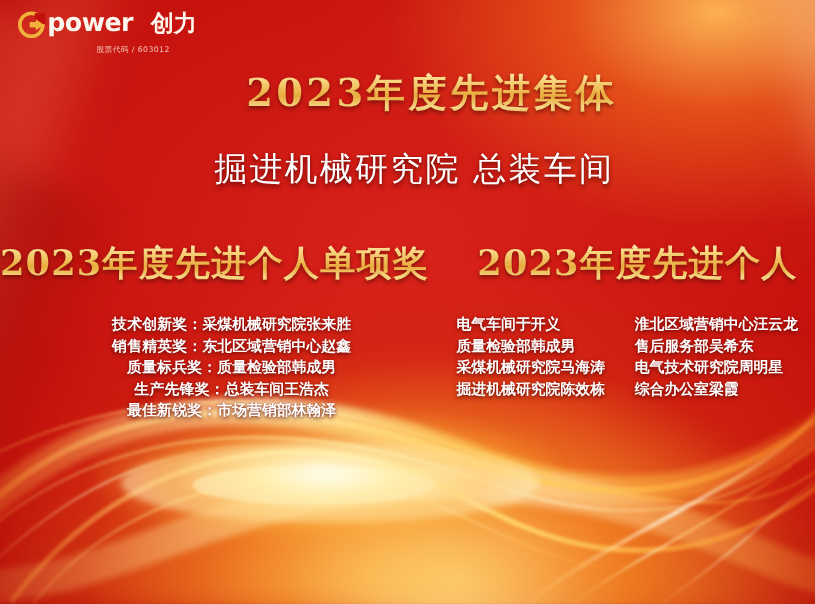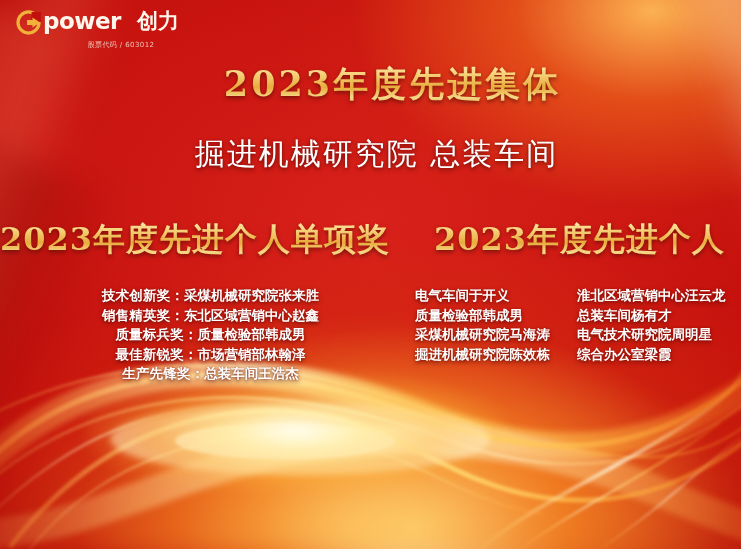--- a/index.html
+++ b/index.html
@@ -219,35 +219,35 @@
       <div class="row white">
         <span class="award-name">技术创新奖：</span><span>采煤机械研究院张来胜</span>
       </div>
       <div class="row white">
         <span class="award-name">销售精英奖：</span><span>东北区域营销中心赵鑫</span>
       </div>
       <div class="row white">
         <span class="award-name">质量标兵奖：</span><span>质量检验部韩成男</span>
       </div>
       <div class="row white">
+        <span class="award-name">生产先锋奖：</span><span>总装车间王浩杰</span>
+      </div>
+      <div class="row white">
         <span class="award-name">最佳新锐奖：</span><span>市场营销部林翰泽</span>
-      </div>
-      <div class="row white">
-        <span class="award-name">生产先锋奖：</span><span>总装车间王浩杰</span>
       </div>
     </div>
 
     <div class="col-right">
       <div class="row white">
         <span class="cell">电气车间于开义</span>
         <span class="cell b">淮北区域营销中心汪云龙</span>
       </div>
       <div class="row white">
         <span class="cell">质量检验部韩成男</span>
-        <span class="cell b">总装车间杨有才</span>
+        <span class="cell b">售后服务部吴希东</span>
       </div>
       <div class="row white">
         <span class="cell">采煤机械研究院马海涛</span>
         <span class="cell b">电气技术研究院周明星</span>
       </div>
       <div class="row white">
         <span class="cell">掘进机械研究院陈效栋</span>
         <span class="cell b">综合办公室梁霞</span>
       </div>
     </div>

